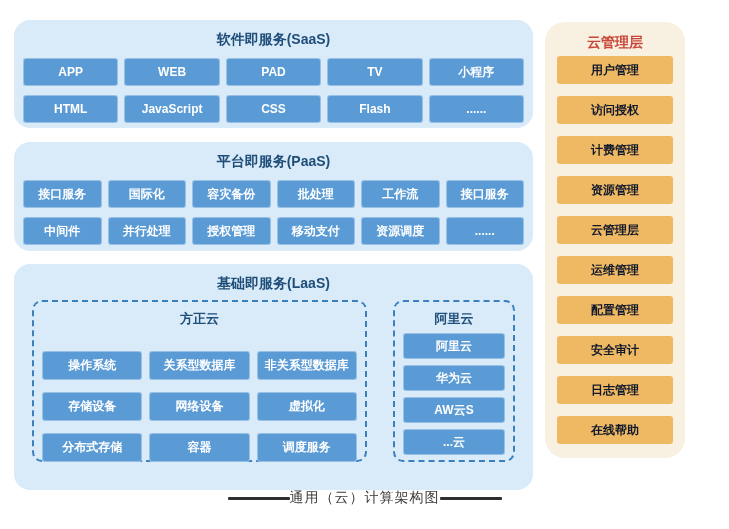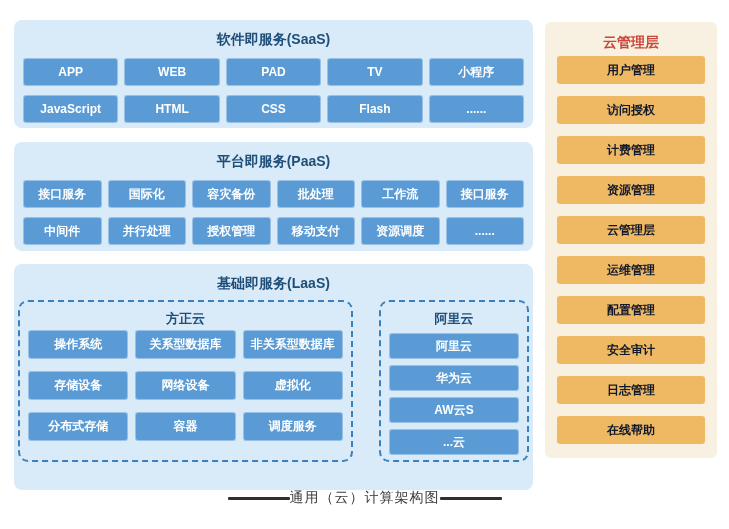--- a/index.html
+++ b/index.html
@@ -12,56 +12,56 @@
     --dash-blue:#3a7fbe;
     --caption-ink:#3a3a3a;
   }
   *{box-sizing:border-box;}
   html,body{margin:0;padding:0;}
   body{
     width:729px;height:529px;position:relative;background:#ffffff;
     font-family:"Liberation Sans","DejaVu Sans",sans-serif;
     overflow:hidden;
   }
-  .panel{position:absolute;border-radius:8px;}
+  .panel{position:absolute;border-radius:16px;}
   .panel.blue{background:var(--panel-blue);}
   #saas{left:14px;top:20px;width:519px;height:108px;}
   #paas{left:14px;top:142px;width:519px;height:109px;}
   #iaas{left:14px;top:264px;width:519px;height:226px;}
-  #mgmt{left:545px;top:22px;width:172px;height:436px;background:var(--panel-cream);border-radius:6px;}
+  #mgmt{left:545px;top:22px;width:140px;height:436px;background:var(--panel-cream);border-radius:20px;}
 
   .panel-title{
     margin:0;padding-top:11px;height:28px;line-height:17px;
     text-align:center;font-size:14px;font-weight:bold;color:var(--title-navy);
   }
   #mgmt .panel-title{color:var(--title-red);padding-top:12px;}
 
   .btn-row{display:flex;gap:6px;padding:0 9px;margin-top:9px;}
   .btn-row.first{margin-top:10px;}
   .btn{
     flex:1;height:28px;line-height:26px;text-align:center;
     color:#ffffff;font-size:12px;font-weight:bold;white-space:nowrap;overflow:hidden;
     background:var(--button-blue);
     border:1px solid rgba(255,255,255,0.38);
     border-radius:3px;
   }
 
-  .iaas-groups{display:flex;gap:26px;padding:0 4px;margin-top:8px;height:162px;}
+  .iaas-groups{display:flex;gap:26px;padding:0 18px;margin-top:8px;height:162px;}
   .dashed-box{
     border:2px dashed var(--dash-blue);border-radius:10px;
     padding:0 8px;height:100%;
   }
   .dashed-box.founder{width:335px;}
   .dashed-box.ali{flex:1;}
   .group-title{
     margin:0;padding-top:9px;height:25px;line-height:16px;
     text-align:center;font-size:13px;font-weight:bold;color:var(--title-navy);
   }
   .founder .btn-row{padding:0;gap:7px;margin-top:12px;}
-  .founder .btn-row.first{margin-top:3px;}
+  .founder .btn-row.first{margin-top:24px;}
   .founder .btn{height:29px;line-height:27px;}
   .ali .btn{height:26px;line-height:24px;margin-top:6px;}
   .ali .btn.first{margin-top:6px;}
 
   .mgmt-items{padding:6px 12px 0;}
   .mgmt-btn{
     height:28px;line-height:28px;margin-bottom:12px;
     background:var(--button-orange);border-radius:3px;
     color:#0f172a;font-size:12px;font-weight:bold;text-align:center;white-space:nowrap;
   }
@@ -81,22 +81,22 @@
   <section class="panel blue" id="saas">
     <h2 class="panel-title">软件即服务(SaaS)</h2>
     <div class="btn-row first">
       <div class="btn">APP</div>
       <div class="btn">WEB</div>
       <div class="btn">PAD</div>
       <div class="btn">TV</div>
       <div class="btn">小程序</div>
     </div>
     <div class="btn-row">
+      <div class="btn">HTML</div>
       <div class="btn">JavaScript</div>
-      <div class="btn">HTML</div>
       <div class="btn">CSS</div>
       <div class="btn">Flash</div>
       <div class="btn">......</div>
     </div>
   </section>
 
   <section class="panel blue" id="paas">
     <h2 class="panel-title">平台即服务(PaaS)</h2>
     <div class="btn-row first">
       <div class="btn">接口服务</div>

